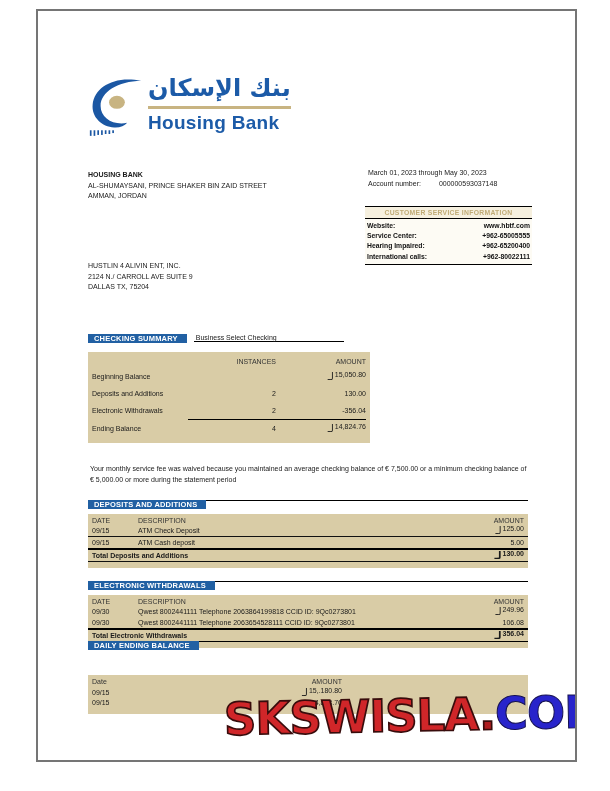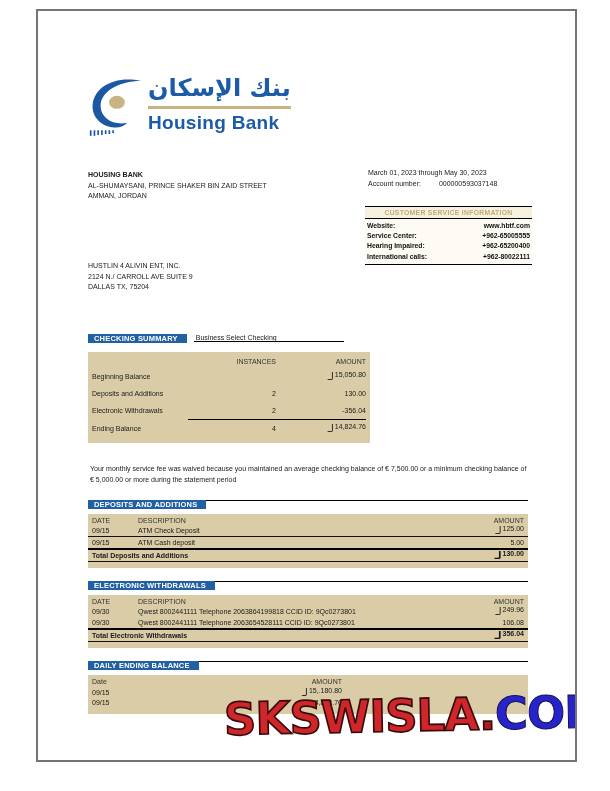--- a/index.html
+++ b/index.html
@@ -243,21 +243,21 @@
     <div class="t-row total">
       <span class="t-desc">Total Electronic Withdrawals</span>
       <span class="t-amt">
           <bdi class="cur">لـ</bdi>
           <span>356.04</span>
         </span>
     </div>
     <div class="thin"></div>
   </div>
 
-  <div class="abs sec-head" style="left:50px; top:650px;">
+  <div class="abs sec-head" style="left:50px; top:630px;">
     <div class="sec-bar">DAILY ENDING BALANCE</div>
     <div class="sec-rule"></div>
   </div>
   <div class="abs tbl" style="left:50px; top:664px;">
     <div class="db-row t-hdr">
       <span>Date</span>
       <span class="db-amt">AMOUNT</span>
       <span></span>
     </div>
     <div class="db-row">

